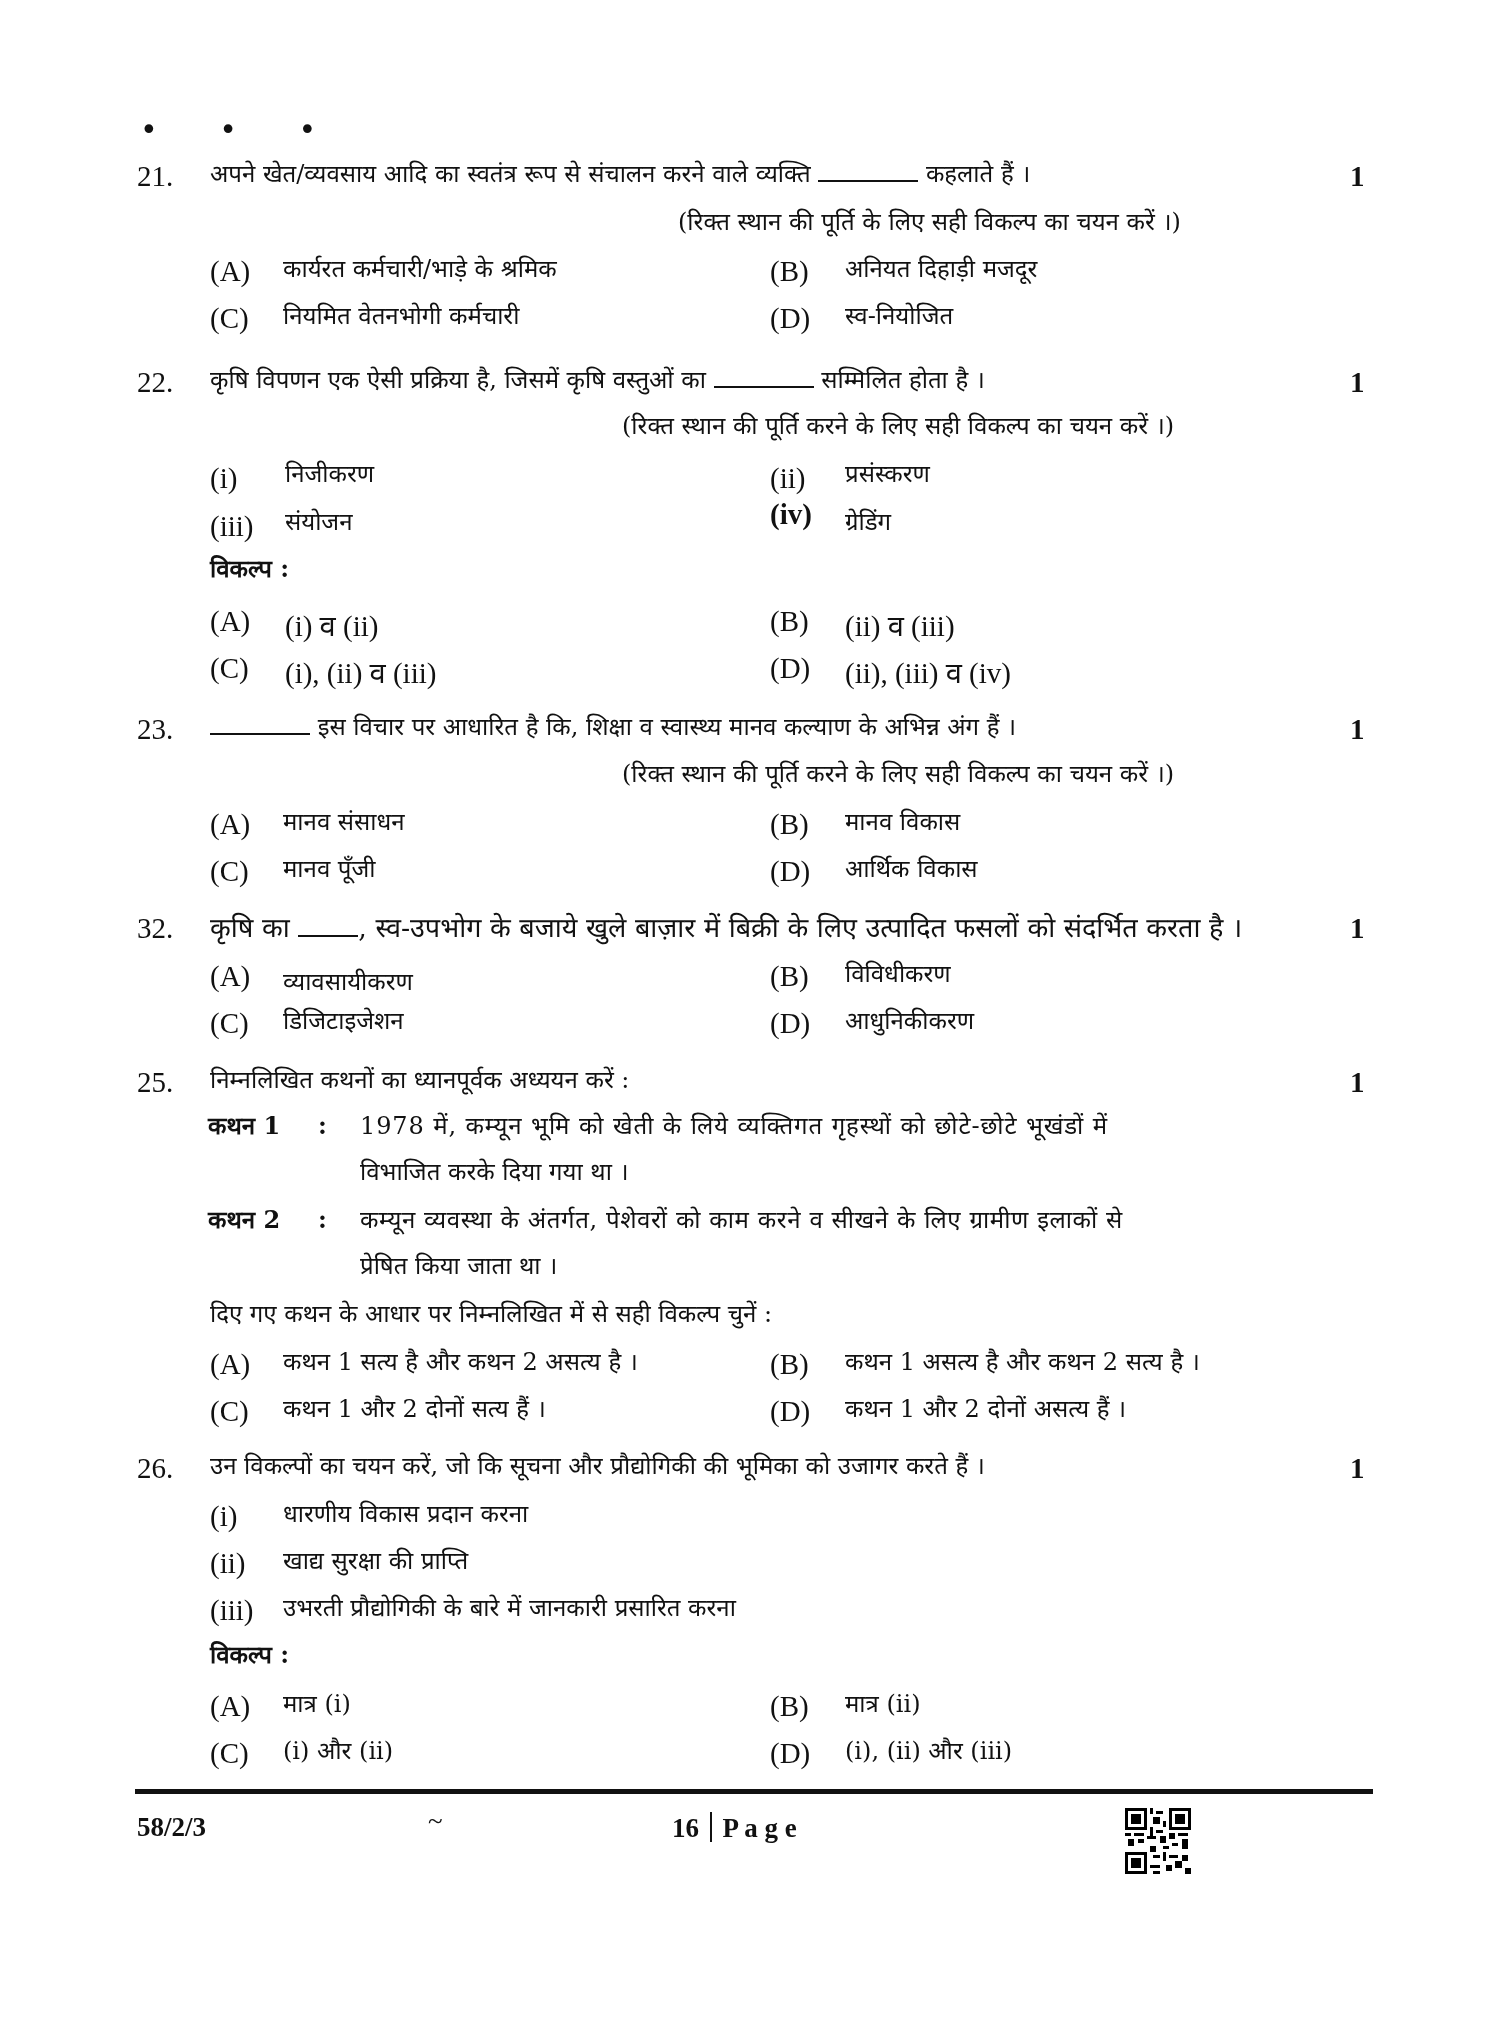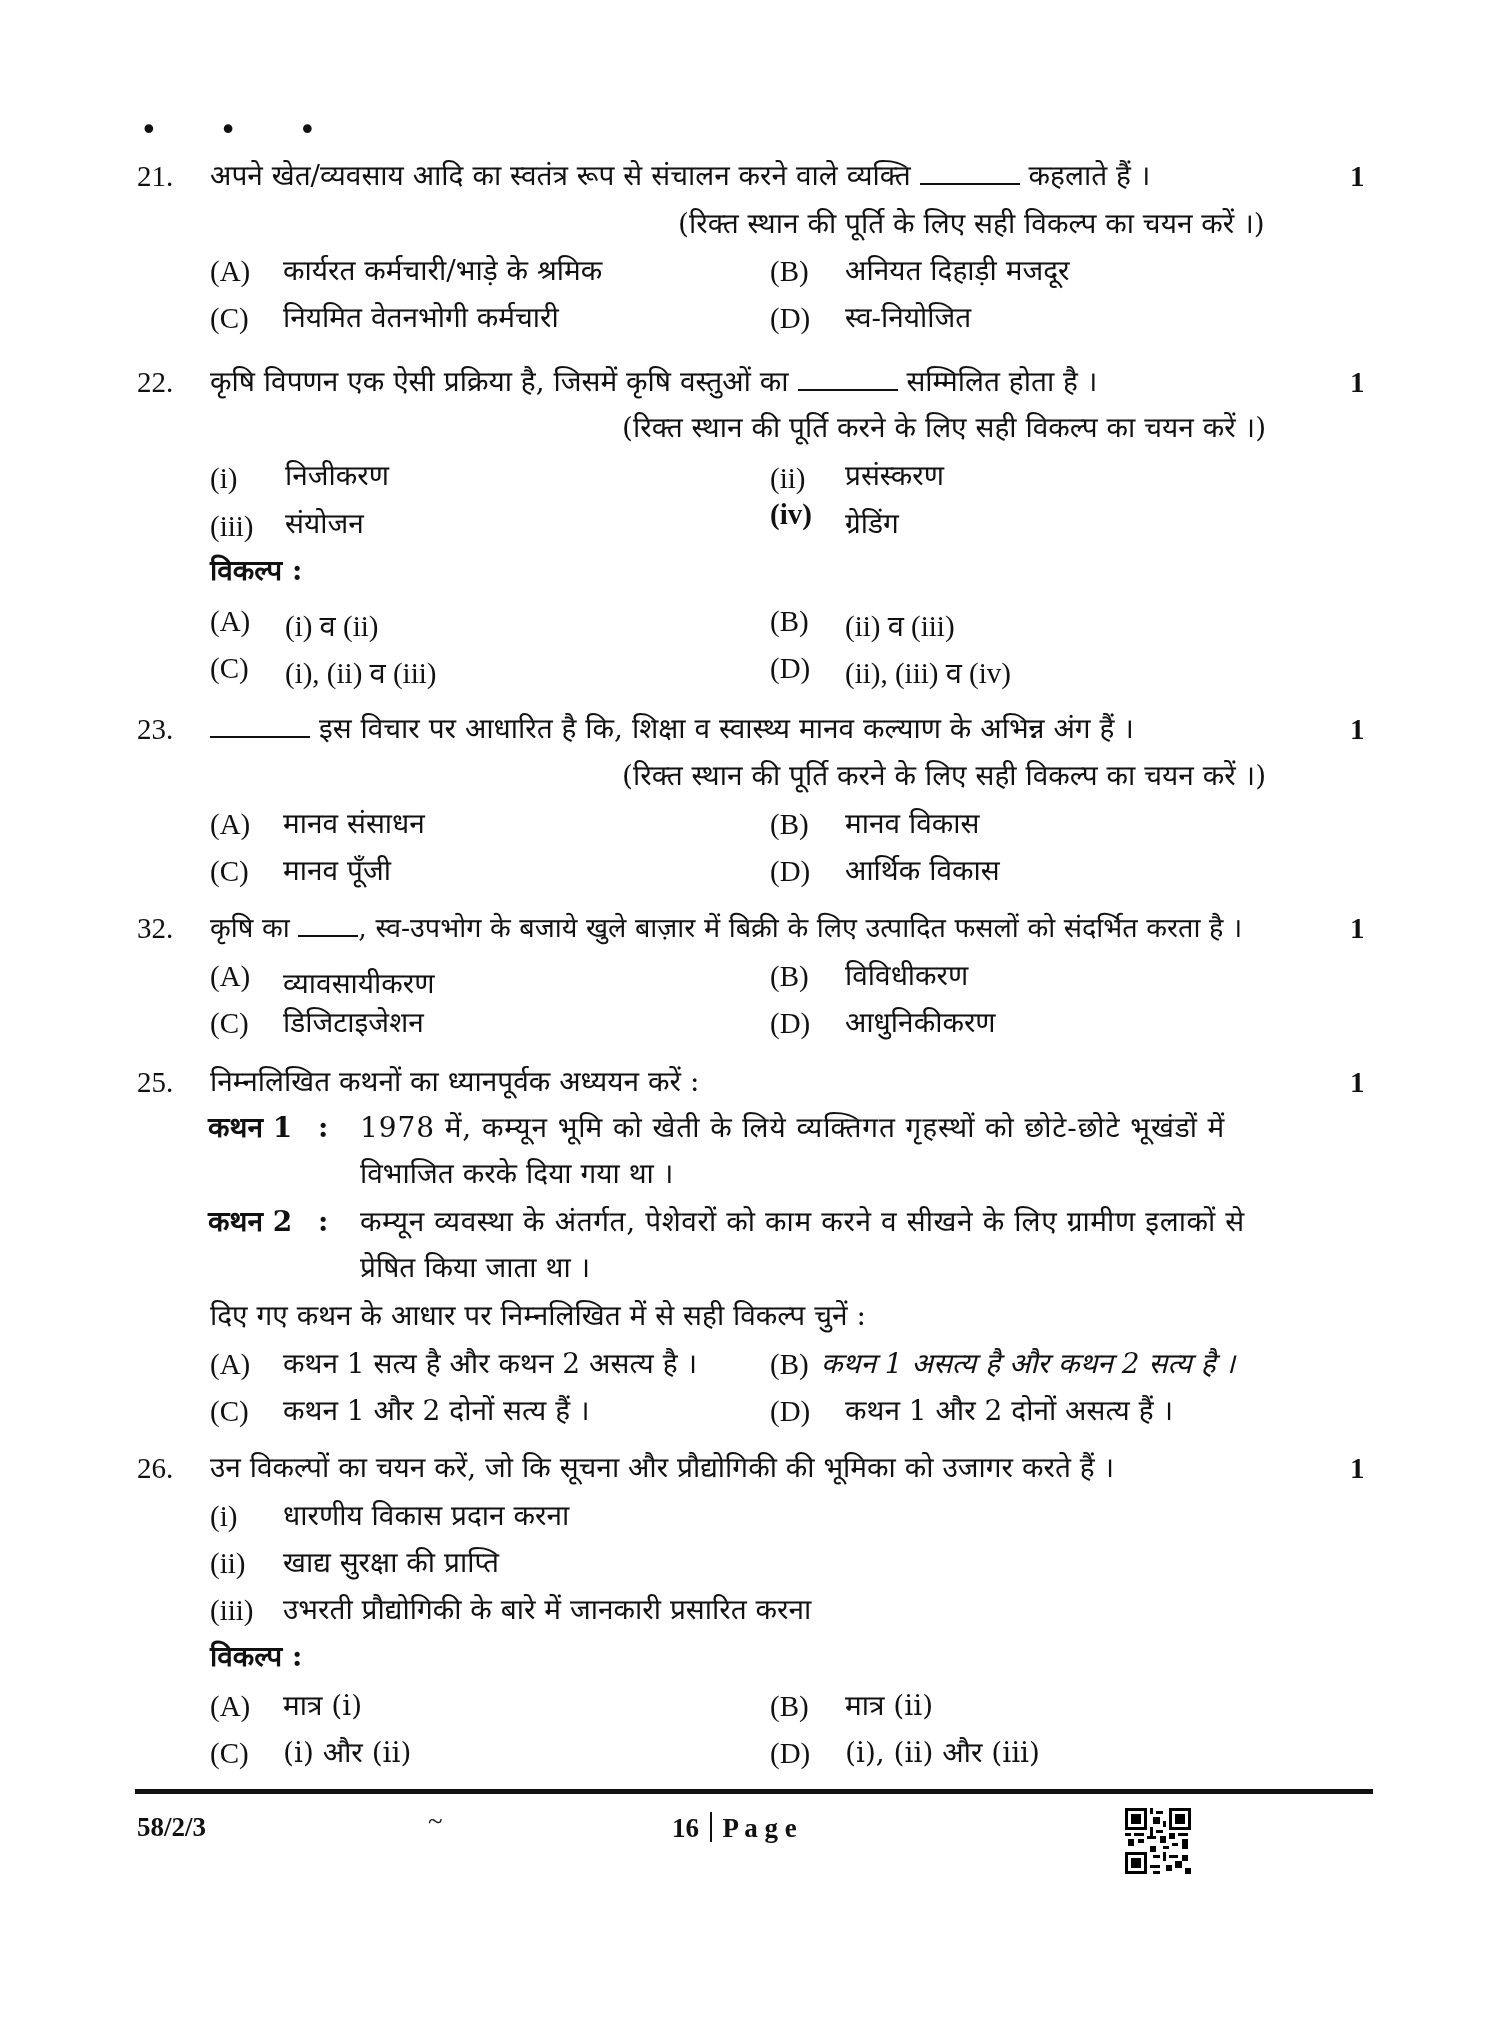--- a/index.html
+++ b/index.html
@@ -1,21 +1,21 @@
 <!DOCTYPE html>
 <html><head>
 <meta charset="utf-8">
 <style>
   html, body { margin:0; padding:0; background:#ffffff; }
   body { width:1505px; height:2034px; position:relative; overflow:hidden;
          font-family:"DejaVu Serif","Liberation Serif",serif; color:#111; }
   .abs { position:absolute; white-space:nowrap; }
   .dots { top:112px; left:140px; font-size:30px; letter-spacing:26px; font-family:"DejaVu Sans",sans-serif; }
   .qnum { font-size:29px; font-family:"Liberation Serif",serif; }
-  .txt { font-size:28px; line-height:1; }
+  .txt { font-size:24px; line-height:1; }
   .marks { font-size:29px; font-weight:bold; font-family:"Liberation Serif",serif; left:1350px; }
   .lbl { font-family:"Liberation Serif",serif; font-size:29px; }
   .bold { font-weight:bold; }
   .rule { position:absolute; left:135px; width:1238px; top:1789px; height:5px; background:#111; }
   .footer { font-family:"Liberation Serif",serif; font-weight:bold; font-size:27px; }
   .qr { position:absolute; left:1125px; top:1808px; width:66px; height:66px; }
   .blank { display:inline-block; border-bottom:2px solid #111; vertical-align:baseline; }
 </style>
 </head>
 <body>
@@ -107,21 +107,21 @@
 
 <div class="abs txt bold" style="left:208px;top:1208px;">कथन 2</div>
 <div class="abs txt bold" style="left:318px;top:1208px;">:</div>
 <div class="abs txt" style="left:360px;top:1208px;letter-spacing:0.6px;">कम्यून व्यवस्था के अंतर्गत, पेशेवरों को काम करने व सीखने के लिए ग्रामीण इलाकों से</div>
 <div class="abs txt" style="left:360px;top:1254px;">प्रेषित किया जाता था ।</div>
 
 <div class="abs txt" style="left:210px;top:1302px;">दिए गए कथन के आधार पर निम्नलिखित में से सही विकल्प चुनें :</div>
 <div class="abs lbl" style="left:210px;top:1348px;">(A)</div>
 <div class="abs txt" style="left:283px;top:1350px;">कथन 1 सत्य है और कथन 2 असत्य है ।</div>
 <div class="abs lbl" style="left:770px;top:1348px;">(B)</div>
-<div class="abs txt" style="left:821px;top:1350px;font-style:italic;">कथन 1 असत्य है और कथन 2 सत्य है ।</div>
+<div class="abs txt" style="left:845px;top:1350px;">कथन 1 असत्य है और कथन 2 सत्य है ।</div>
 <div class="abs lbl" style="left:210px;top:1395px;">(C)</div>
 <div class="abs txt" style="left:283px;top:1397px;">कथन 1 और 2 दोनों सत्य हैं ।</div>
 <div class="abs lbl" style="left:770px;top:1395px;">(D)</div>
 <div class="abs txt" style="left:845px;top:1397px;">कथन 1 और 2 दोनों असत्य हैं ।</div>
 
 <div class="abs qnum" style="left:137px;top:1452px;">26.</div>
 <div class="abs txt" style="left:210px;top:1454px;">उन विकल्पों का चयन करें, जो कि सूचना और प्रौद्योगिकी की भूमिका को उजागर करते हैं ।</div>
 <div class="abs marks" style="top:1452px;">1</div>
 <div class="abs lbl" style="left:210px;top:1500px;">(i)</div>
 <div class="abs txt" style="left:283px;top:1502px;">धारणीय विकास प्रदान करना</div>

